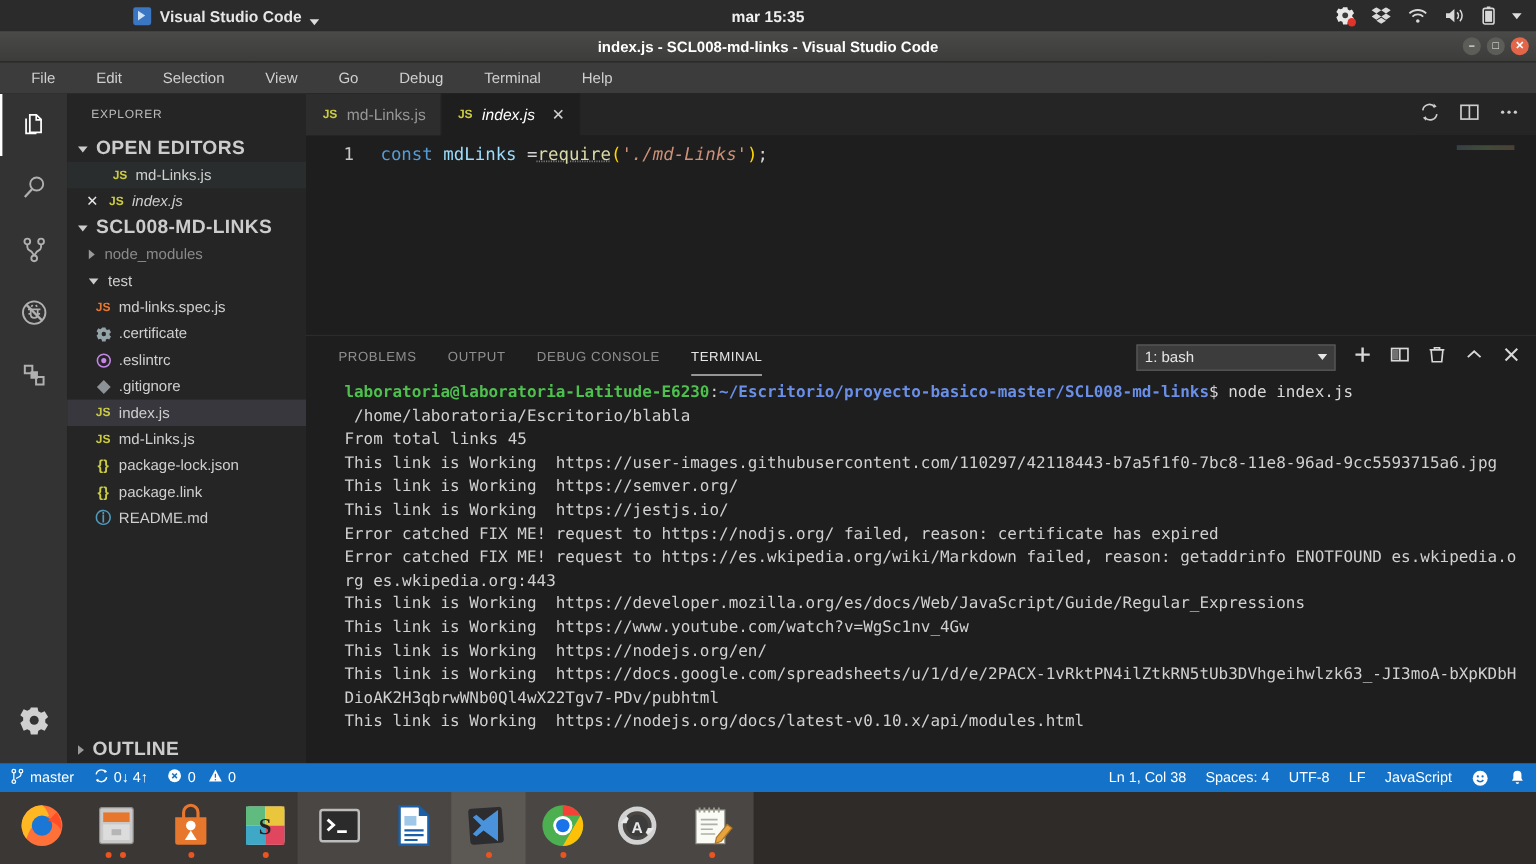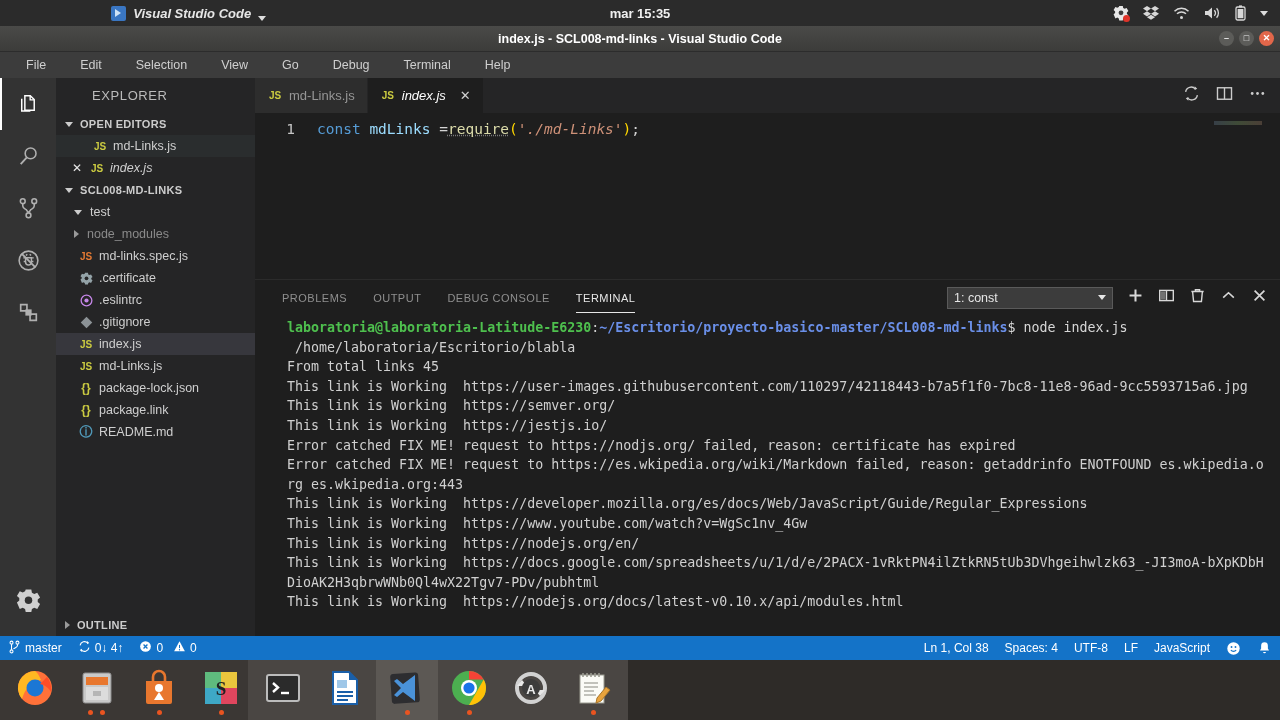--- a/index.html
+++ b/index.html
@@ -12,21 +12,21 @@
   .screen { position: relative; width: 1280px; height: 720px; }
 
   
   .gnome-topbar {
     position: absolute; top: 0; left: 0; width: 1280px; height: 26px;
     background: #2b2b2b;
     display: flex; align-items: center;
     color: #e6e6e6; font-size: 13px; font-weight: bold;
   }
   .gnome-activities { padding: 0 14px; letter-spacing: .2px; margin-top: 38px; }
-  .gnome-app { display: flex; align-items: flex-end; gap: 7px; padding-left: 8px; font-style: italic; }
+  .gnome-app { display: flex; align-items: flex-end; gap: 7px; padding-left: 8px; }
   .vscode-mini {
     width: 15px; height: 15px; background: #3a76c2; border-radius: 2px;
     position: relative; display: inline-block;
   }
   .vscode-mini::after{
     content:""; position:absolute; left:4px; top:3px;
     border-left: 6px solid #cfe3f7; border-top:4px solid transparent; border-bottom:4px solid transparent;
   }
   .caret-down { width:0;height:0;border-left:4px solid transparent;border-right:4px solid transparent;border-top:5px solid #ddd; display:inline-block; }
   .gnome-clock {
@@ -74,25 +74,25 @@
   .act-item { width: 56px; height: 52px; display: flex; align-items: center; justify-content: center; }
   .act-item.active { box-shadow: inset 2px 0 0 #ffffff; }
   .act-item svg { display: block; }
   .act-spacer { flex: 1; }
 
   
   .sidebar {
     position: absolute; top: 78px; left: 56px; width: 199px; height: 558px;
     background: #252526; color: #cccccc; font-size: 12.5px;
   }
-  .sb-title { height: 35px; line-height: 35px; padding-left: 36px;
-              font-size: 13px; letter-spacing: .6px; color: #bbbbbb; }
+  .sb-title { height: 35px; line-height: 35px; padding-left: 20px;
+              font-size: 10px; letter-spacing: .6px; color: #bbbbbb; }
   .sb-section {
     height: 22px; display: flex; align-items: center; gap: 4px;
-    padding-left: 5px; font-size: 11px; font-weight: bold; letter-spacing: .3px; color: #cccccc;
+    padding-left: 5px; font-size: 16px; font-weight: bold; letter-spacing: .3px; color: #cccccc;
   }
   .twisty { width: 0; height: 0; border-left: 4px solid transparent; border-right: 4px solid transparent;
             border-top: 5px solid #cccccc; margin: 0 3px 0 4px; }
   .twisty.collapsed { border-top: 4px solid transparent; border-bottom: 4px solid transparent;
                       border-left: 5px solid #9a9a9a; border-right: 0; }
   .sb-row {
     height: 22px; display: flex; align-items: center; gap: 5px;
     font-size: 12.5px; color: #cfcfcf; white-space: nowrap;
   }
   .sb-row.selected { background: #37373d; }
@@ -318,26 +318,26 @@
       <span class="fi js">JS</span>
       <span class="label ital">index.js</span>
     </div>
 
     <div class="sb-section">
       <span class="twisty"></span>
       <span>SCL008-MD-LINKS</span>
     </div>
 
     <div class="sb-row" style="padding-left:14px;">
+      <span class="twisty collapsed"></span>
+      <span class="label dim">node_modules</span>
+    </div>
+    <div class="sb-row" style="padding-left:14px;">
       <span class="twisty"></span>
       <span class="label">test</span>
-    </div>
-    <div class="sb-row" style="padding-left:14px;">
-      <span class="twisty collapsed"></span>
-      <span class="label dim">node_modules</span>
     </div>
     <div class="sb-row" style="padding-left:22px;">
       <span class="fi js-orange">JS</span>
       <span class="label">md-links.spec.js</span>
     </div>
     <div class="sb-row" style="padding-left:22px;">
       <span class="fi">
         <svg width="13" height="13" viewBox="0 0 16 16">
             <path fill="#94a3a8" d="M6.2 1h3.6l.4 2 1.5.8 1.9-.8 1.8 3.1-1.5 1.3v1.6l1.5 1.3-1.8 3.1-1.9-.8-1.5.8-.4 2H6.2l-.4-2-1.5-.8-1.9.8L.6 9.3l1.5-1.3V6.4L.6 5.1 2.4 2l1.9.8L5.8 2z"></path>
             <circle cx="8" cy="7.8" r="2.3" fill="#252526"></circle>
@@ -435,21 +435,21 @@
   </div>
 
   <div class="panel">
     <div class="panel-head">
       <span class="panel-tab">PROBLEMS</span>
       <span class="panel-tab">OUTPUT</span>
       <span class="panel-tab">DEBUG CONSOLE</span>
       <span class="panel-tab active">TERMINAL</span>
       <div class="panel-actions">
         <span class="term-select">
-          <span>1: const</span>
+          <span>1: bash</span>
           <span class="sel-caret"></span>
         </span>
         <span>
           <svg width="17" height="17" viewBox="0 0 16 16">
               <path stroke="#d8d8d8" stroke-width="1.9" d="M8 2.4v11.2M2.4 8h11.2"></path>
             </svg>
         </span>
         <span>
           <svg width="17" height="17" viewBox="0 0 16 16">
               <rect x="1.6" y="3.2" width="12.8" height="9.6" fill="none" stroke="#d8d8d8" stroke-width="1.3"></rect>

